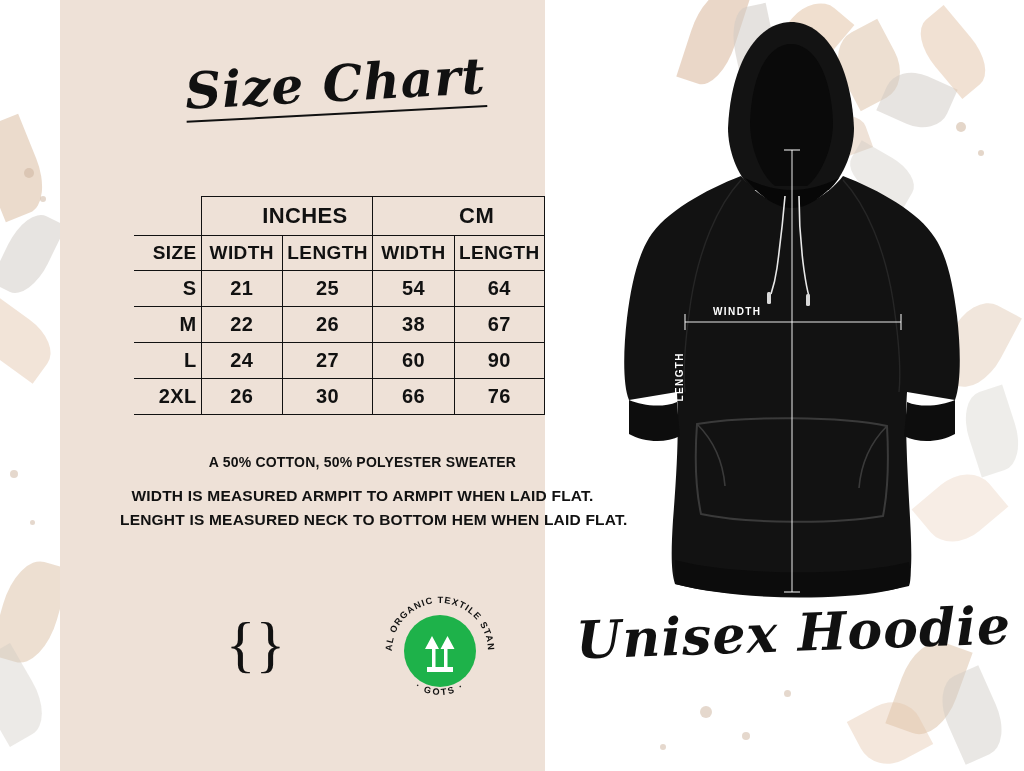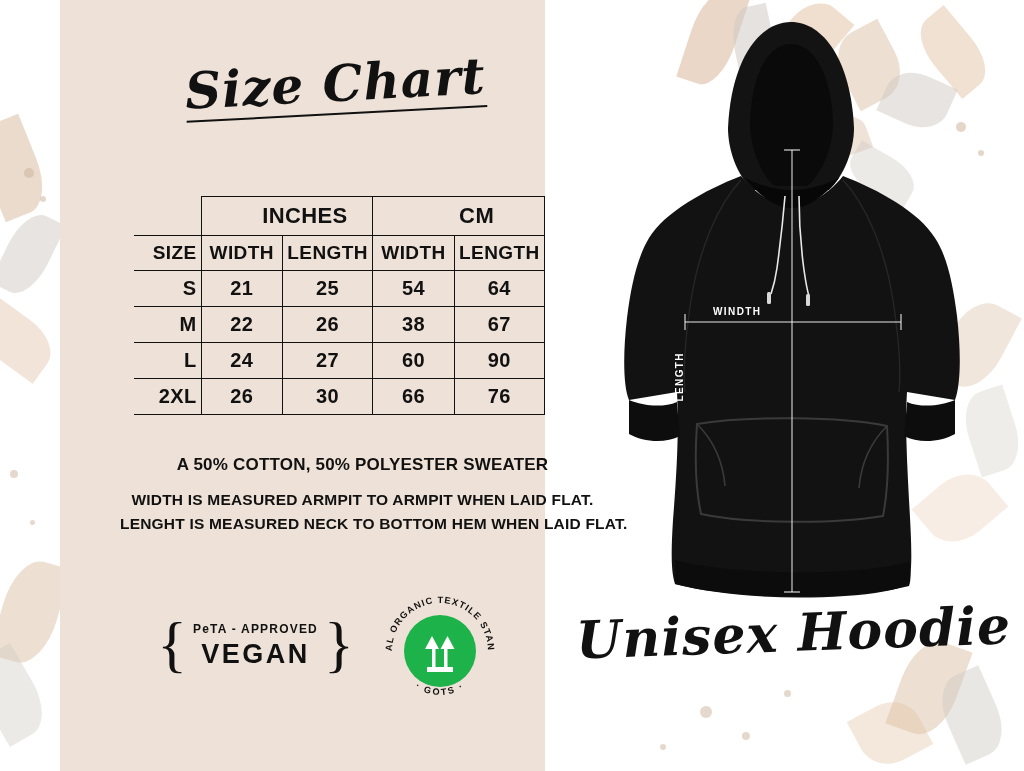--- a/index.html
+++ b/index.html
@@ -87,21 +87,21 @@
 
   
   #desc {
     position: absolute;
     left: 60px; top: 452px;
     width: 485px;
     text-align: center;
     color: #111;
   }
   #desc .line {
-    font-size: 17px;
+    font-size: 14px;
     font-weight: bold;
     letter-spacing: .2px;
     line-height: 1.55;
     white-space: nowrap;
   }
   #desc .line.small { font-size: 15.5px; }
   #desc .gap { height: 10px; }
 
   
   #badges {
@@ -283,27 +283,20 @@
       <div class="line">A 50% COTTON, 50% POLYESTER SWEATER</div>
       <div class="gap"></div>
       <div class="line small">WIDTH IS MEASURED ARMPIT TO ARMPIT WHEN LAID FLAT.</div>
       <div class="line small">LENGHT IS MEASURED NECK TO BOTTOM HEM WHEN LAID FLAT.</div>
     </div>
 
     <div id="badges">
 
       <div id="vegan-badge">
         <span class="brace">{</span>
-        <span class="mid">
-          <span class="approved">
-            <span class="peta">PeTA</span>
-            <span>- APPROVED</span>
-          </span>
-          <div class="vegan-word">VEGAN</div>
-        </span>
         <span class="brace">}</span>
       </div>
 
       <div id="gots-badge">
         <svg width="130" height="108" viewBox="0 0 130 108">
           <defs>
             <path id="arcTop" d="M 17,58 A 48,48 0 0 1 113,58"></path>
             <path id="arcBottom" d="M 21,58 A 44,44 0 0 0 109,58"></path>
           </defs>
           <circle cx="65" cy="58" r="36" fill="#1eb24a"></circle>

